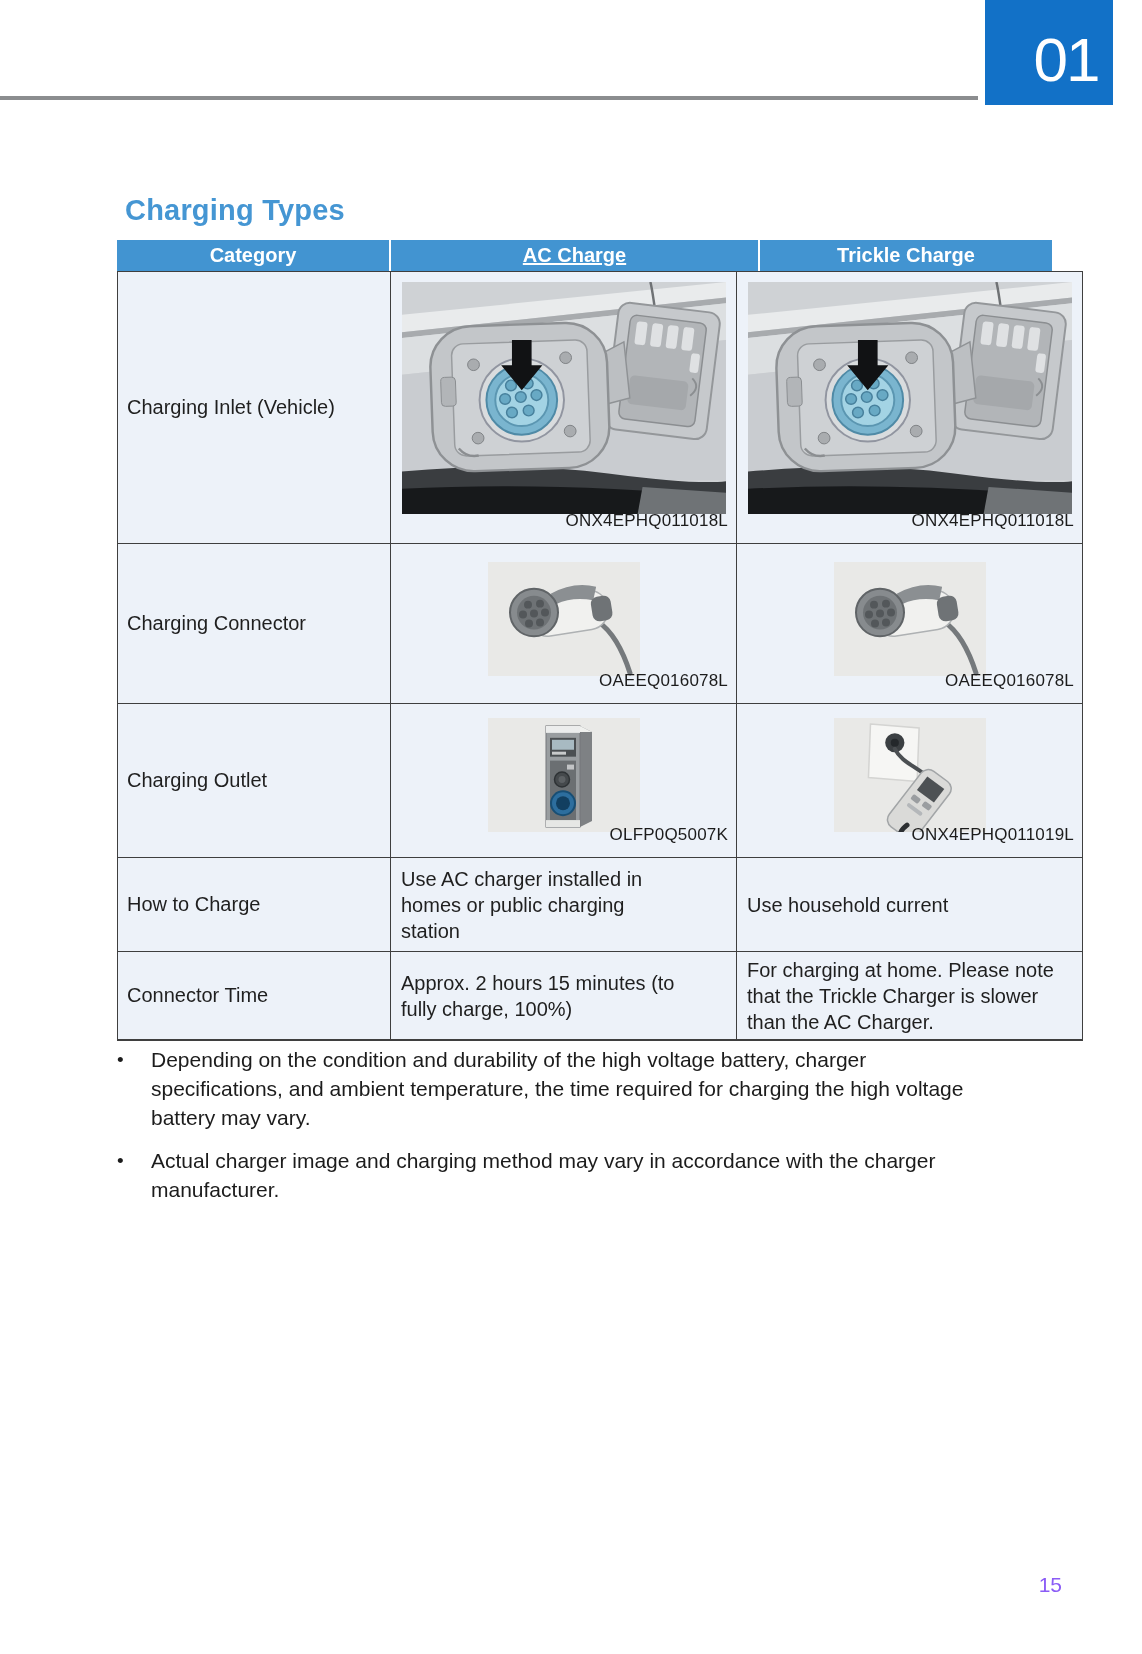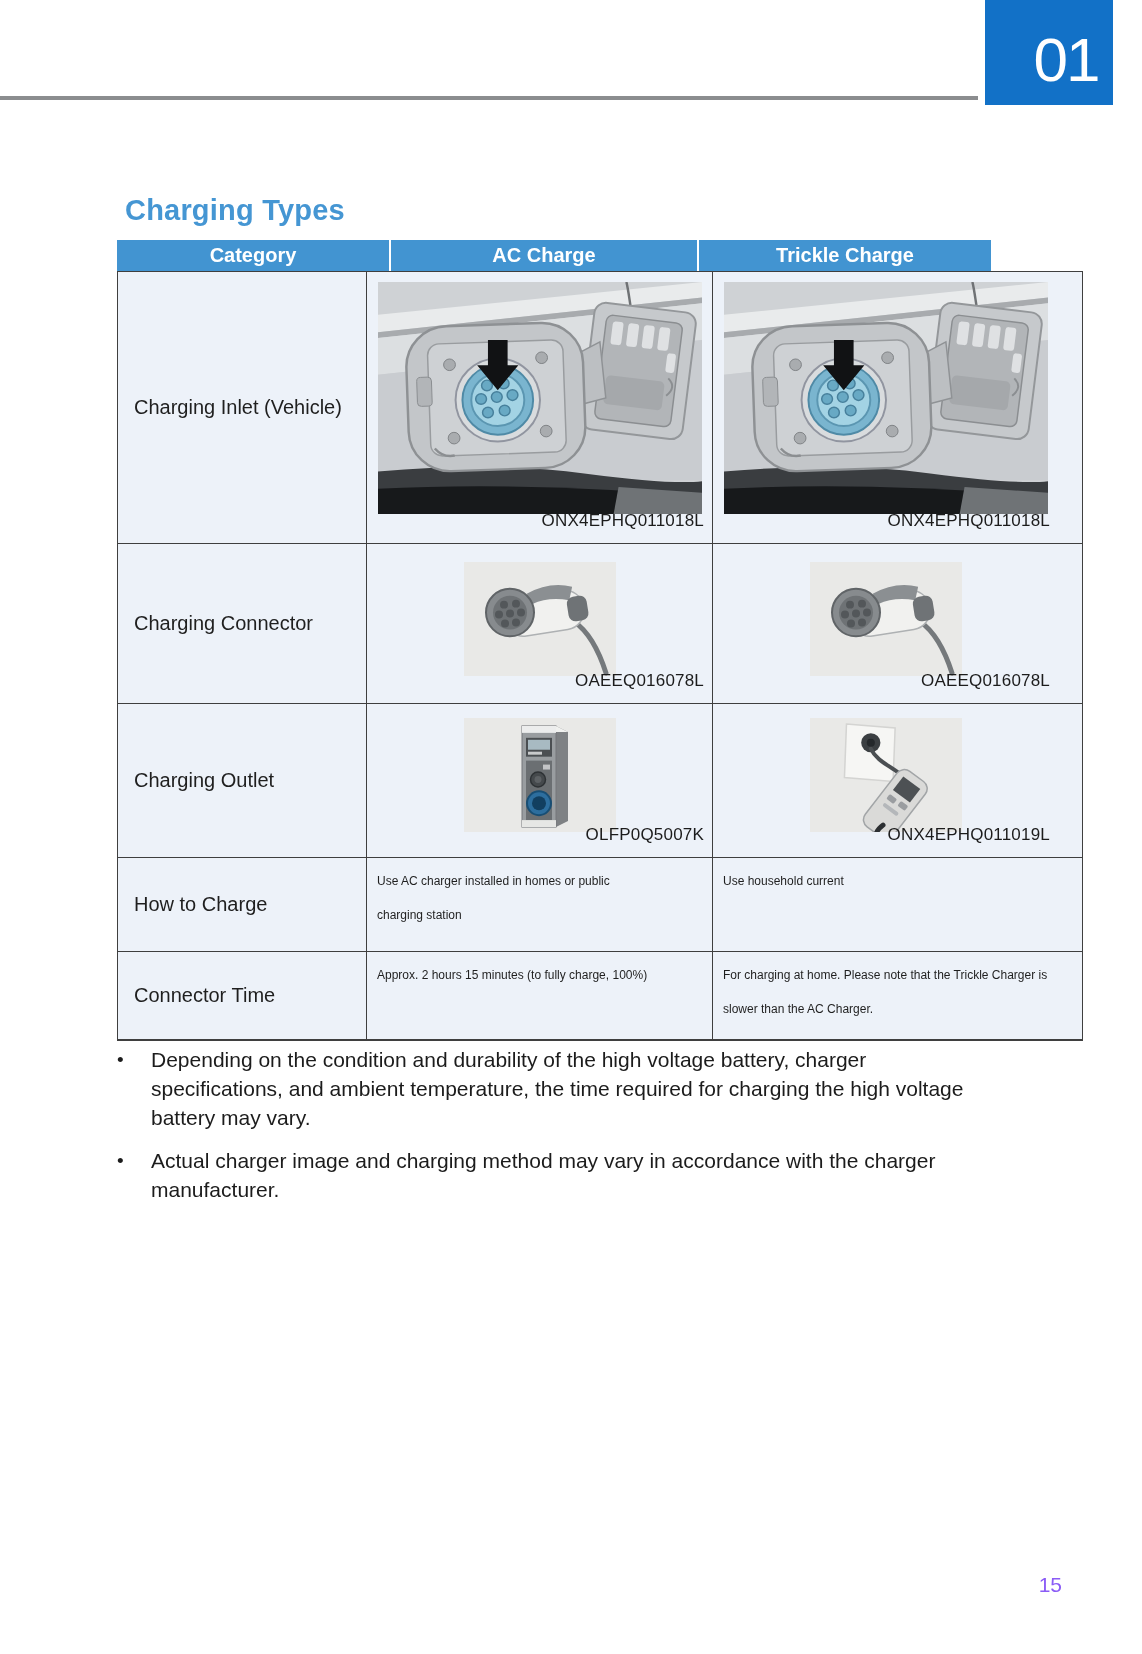--- a/index.html
+++ b/index.html
@@ -23,45 +23,45 @@
     font-size:29px; font-weight:bold; color:#4596d3; letter-spacing:0.2px;
   }
   
   .ctable { position:absolute; left:117px; top:240px; width:966px; }
   .thead { display:flex; height:31px; }
   .th {
     background:#4294d1; color:#ffffff; font-weight:bold; font-size:20px;
     display:flex; align-items:center; justify-content:center; box-sizing:border-box;
   }
   .th-1 { width:274px; border-right:2px solid #ffffff; }
-  .th-2 { width:308px; border-right:2px solid #ffffff; }
+  .th-2 { width:369px; border-right:2px solid #ffffff;text-decoration:underline; }
   .th-3 { width:292px; }
   .tbody { border:1px solid #3f3f3f; border-bottom-width:2px; }
   .tr { display:flex; background:#edf2f9; border-bottom:1px solid #3f3f3f; }
   .tr:last-child { border-bottom:none; }
   .r1 { height:271px; } .r2 { height:159px; } .r3 { height:153px; }
   .r4 { height:93px; }  .r5 { height:87px; }
   .td { box-sizing:border-box; position:relative; }
   .td-cat {
-    width:249px; border-right:1px solid #3f3f3f;
-    display:flex; align-items:center; padding-left:16px; font-size:20px;
+    width:273px; border-right:1px solid #3f3f3f;
+    display:flex; align-items:center; padding-left:9px; font-size:20px;
   }
   .td-ac { width:346px; border-right:1px solid #3f3f3f; }
   .td-tr { width:345px; }
   .photo-lg { position:absolute; left:11px; top:10px; width:324px; height:232px; }
   .photo-lg svg { width:100%; height:100%; display:block; }
   .photo-sm { position:absolute; left:50%; transform:translateX(-50%); width:152px; }
   .r2 .photo-sm { top:18px; height:114px; }
   .r3 .photo-sm { top:14px; height:114px; }
   .photo-sm svg { width:100%; height:100%; display:block; }
   .caption {
     position:absolute; right:8px; bottom:12px;
     font-size:17px; color:#1c1c1c; letter-spacing:0.2px;
   }
-  .td-text { display:flex; align-items:flex-start; padding:6px 10px; font-size:12px; line-height:34px; }
+  .td-text { display:flex; align-items:center; padding:6px 10px; font-size:20px; line-height:26px; }
   .w-narrow { max-width:268px; }
   .w-mid    { max-width:300px; }
   
   .notes { position:absolute; left:117px; top:1045px; width:905px; }
   .note { display:flex; margin-bottom:14px; font-size:21px; line-height:29px; color:#1c1c1c; }
   .note .bullet { width:34px; flex:none; font-size:19px; }
   .note .ntext { max-width:850px; }
   
   .page-number { position:absolute; right:80px; top:1573px; font-size:21px; color:#8b5cf6; }
   .svg-defs { position:absolute; width:0; height:0; overflow:hidden; }

